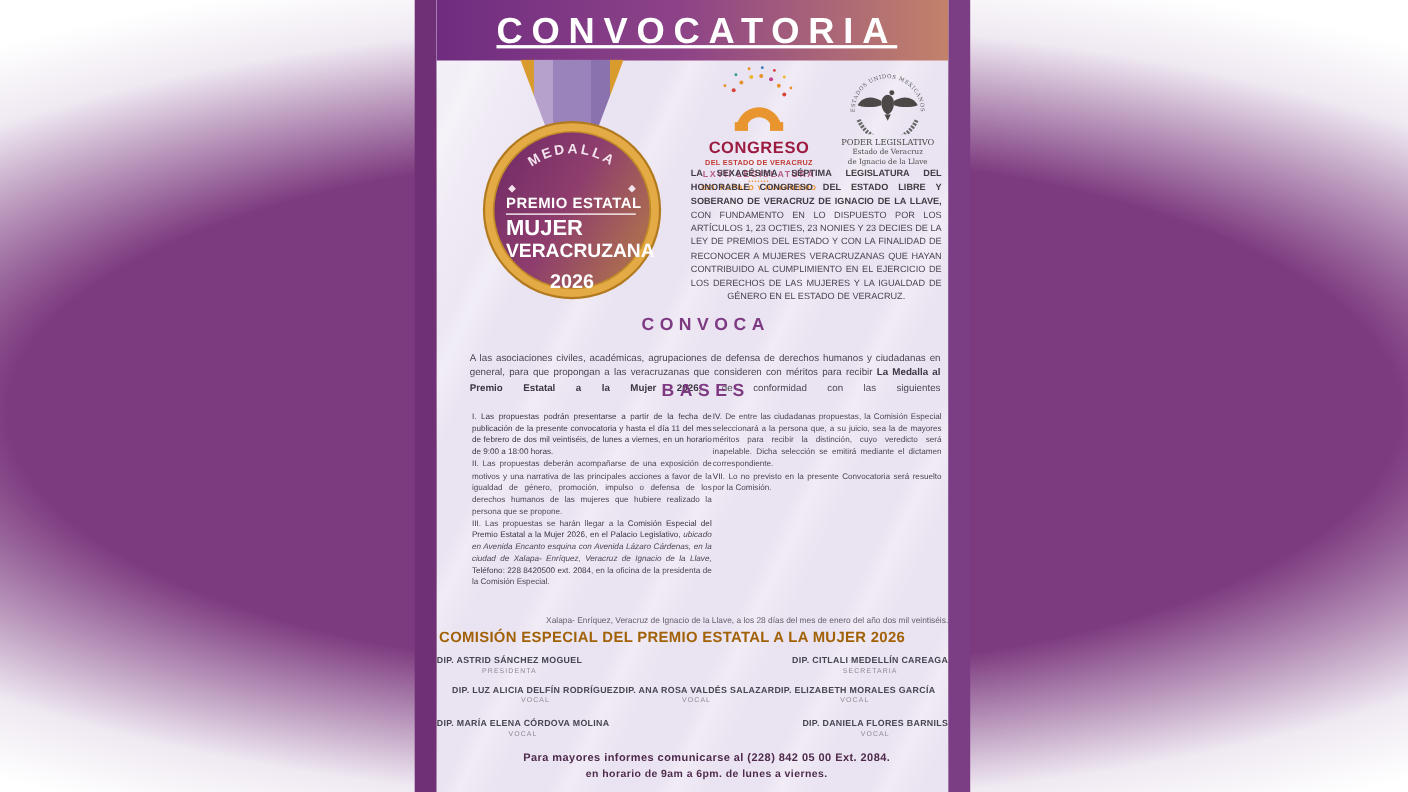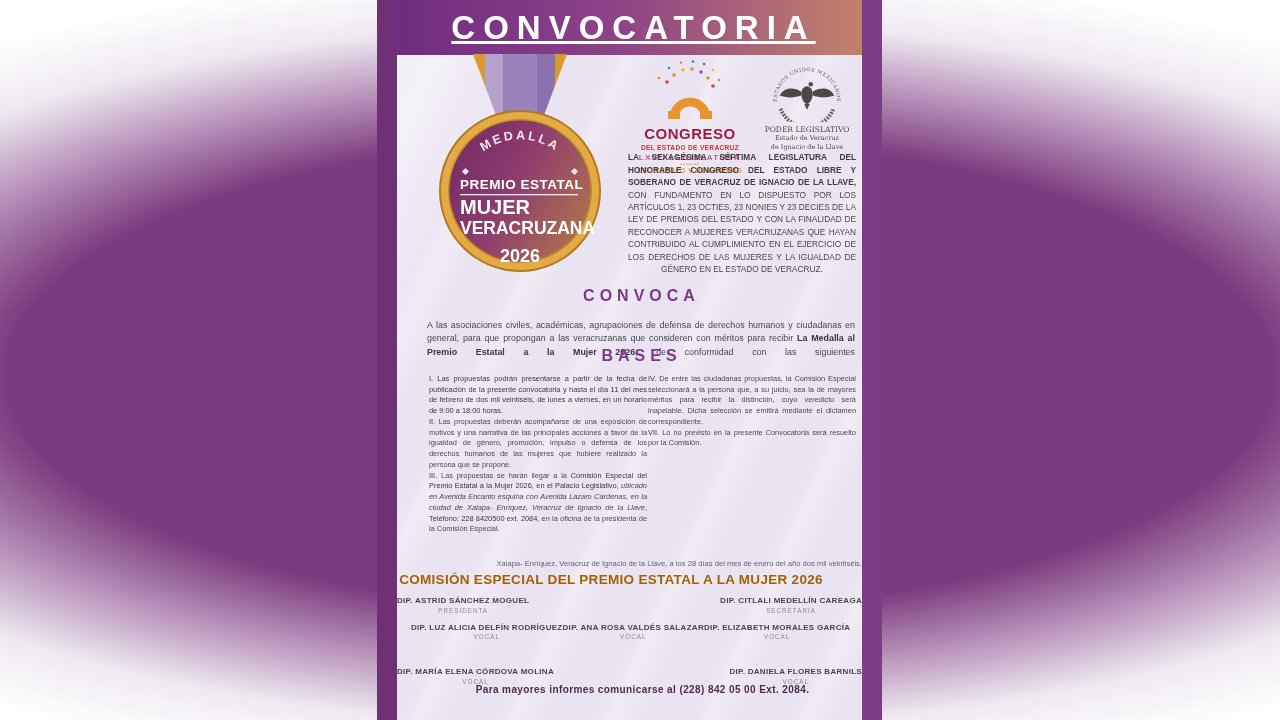--- a/index.html
+++ b/index.html
@@ -50,21 +50,21 @@
   .col p{margin:0;}
   .b{font-weight:400;color:#3c3542;}
   .i{font-style:italic;}
   .dateline{position:absolute;left:0;top:559px;width:465px;text-align:right;font-size:7.6px;color:#66616b;}
   .h-comision{position:absolute;left:0;top:572px;width:428px;text-align:center;
     color:#a16207;font-weight:700;font-size:13.5px;letter-spacing:.3px;}
   .rows{position:absolute;left:0;top:596px;width:465px;}
   .crow{display:flex;justify-content:space-between;}
   .crow.r1{gap:70px;}
   .crow.r2{justify-content:space-between;padding:0 14px;margin-top:9px;}
-  .crow.r3{gap:54px;margin-top:27px;}
+  .crow.r3{gap:54px;margin-top:13px;}
   .member{text-align:center;}
   .member .nm{font-size:8px;font-weight:700;color:#474550;letter-spacing:.3px;white-space:nowrap;}
   .member .rl{font-size:6.3px;color:#8d8a92;letter-spacing:1px;margin-top:1.5px;}
   .footer{position:absolute;left:0;top:684px;width:403px;text-align:center;color:#4e2a4c;font-weight:700;letter-spacing:.4px;margin-left:44px;}
   .footer .f1{font-size:10px;}
   .footer .f2{font-size:9.5px;margin-top:3px;}
 </style>
 </head>
 <body>
 
@@ -209,16 +209,17 @@
         </div>
         <div class="member">
           <div class="nm">DIP. DANIELA FLORES BARNILS</div>
           <div class="rl">VOCAL</div>
         </div>
       </div>
     </div>
 
     <div class="footer">
       <div class="f1">Para mayores informes comunicarse al (228) 842 05 00 Ext. 2084.</div>
+      <div class="f2">en horario de 9am a 6pm. de lunes a viernes.</div>
     </div>
 
   </div>
 </div>
 
 </body></html>

